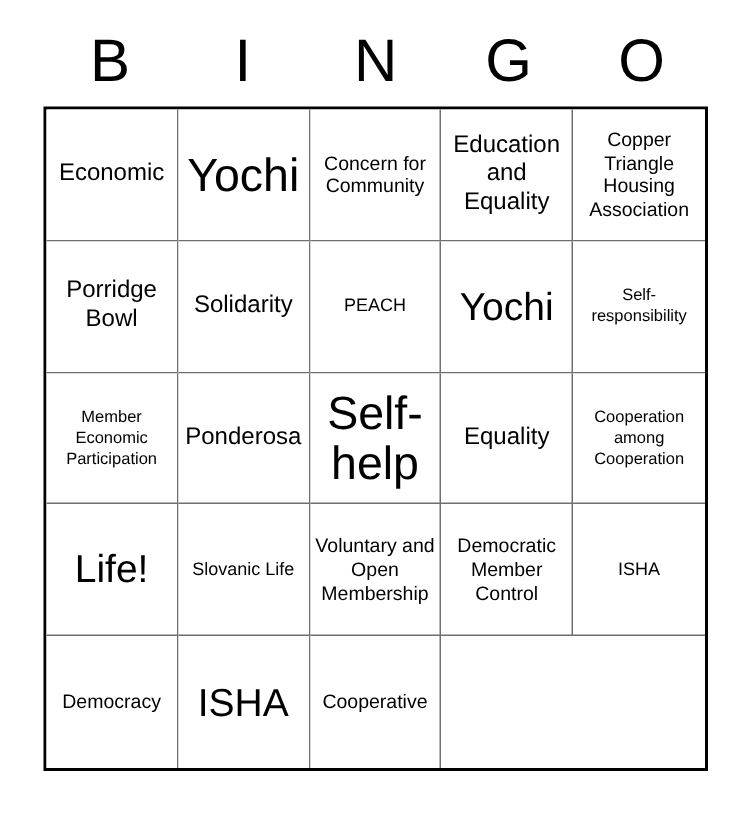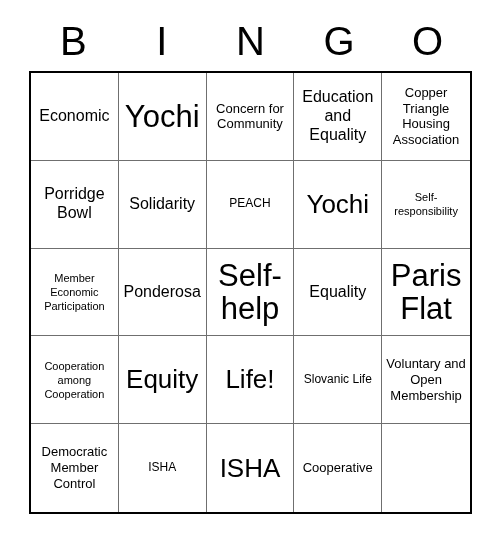--- a/index.html
+++ b/index.html
@@ -142,47 +142,44 @@
       </div>
     <div class="cell">
         <span class="cell-text fs-m">Ponderosa</span>
       </div>
     <div class="cell">
         <span class="cell-text fs-xxl">Self-help</span>
       </div>
     <div class="cell">
         <span class="cell-text fs-m">Equality</span>
       </div>
-    <div class="cell">
-        <span class="cell-text fs-xxl">Paris Flat</span>
-      </div>
 
     <div class="cell">
         <span class="cell-text fs-xs">Cooperation among Cooperation</span>
-      </div>
-    <div class="cell">
-        <span class="cell-text fs-xl">Equity</span>
       </div>
     <div class="cell">
         <span class="cell-text fs-xl">Life!</span>
       </div>
     <div class="cell">
         <span class="cell-text fs-l">Slovanic Life</span>
       </div>
     <div class="cell">
         <span class="cell-text fs-s">Voluntary and Open Membership</span>
       </div>
 
     <div class="cell">
         <span class="cell-text fs-s">Democratic Member Control</span>
       </div>
     <div class="cell">
         <span class="cell-text fs-l">ISHA</span>
       </div>
     <div class="cell">
+        <span class="cell-text fs-s">Democracy</span>
+      </div>
+    <div class="cell">
         <span class="cell-text fs-xl">ISHA</span>
       </div>
     <div class="cell">
         <span class="cell-text fs-s">Cooperative</span>
       </div>
 
   </div>
 </div>
 
 </body></html>

